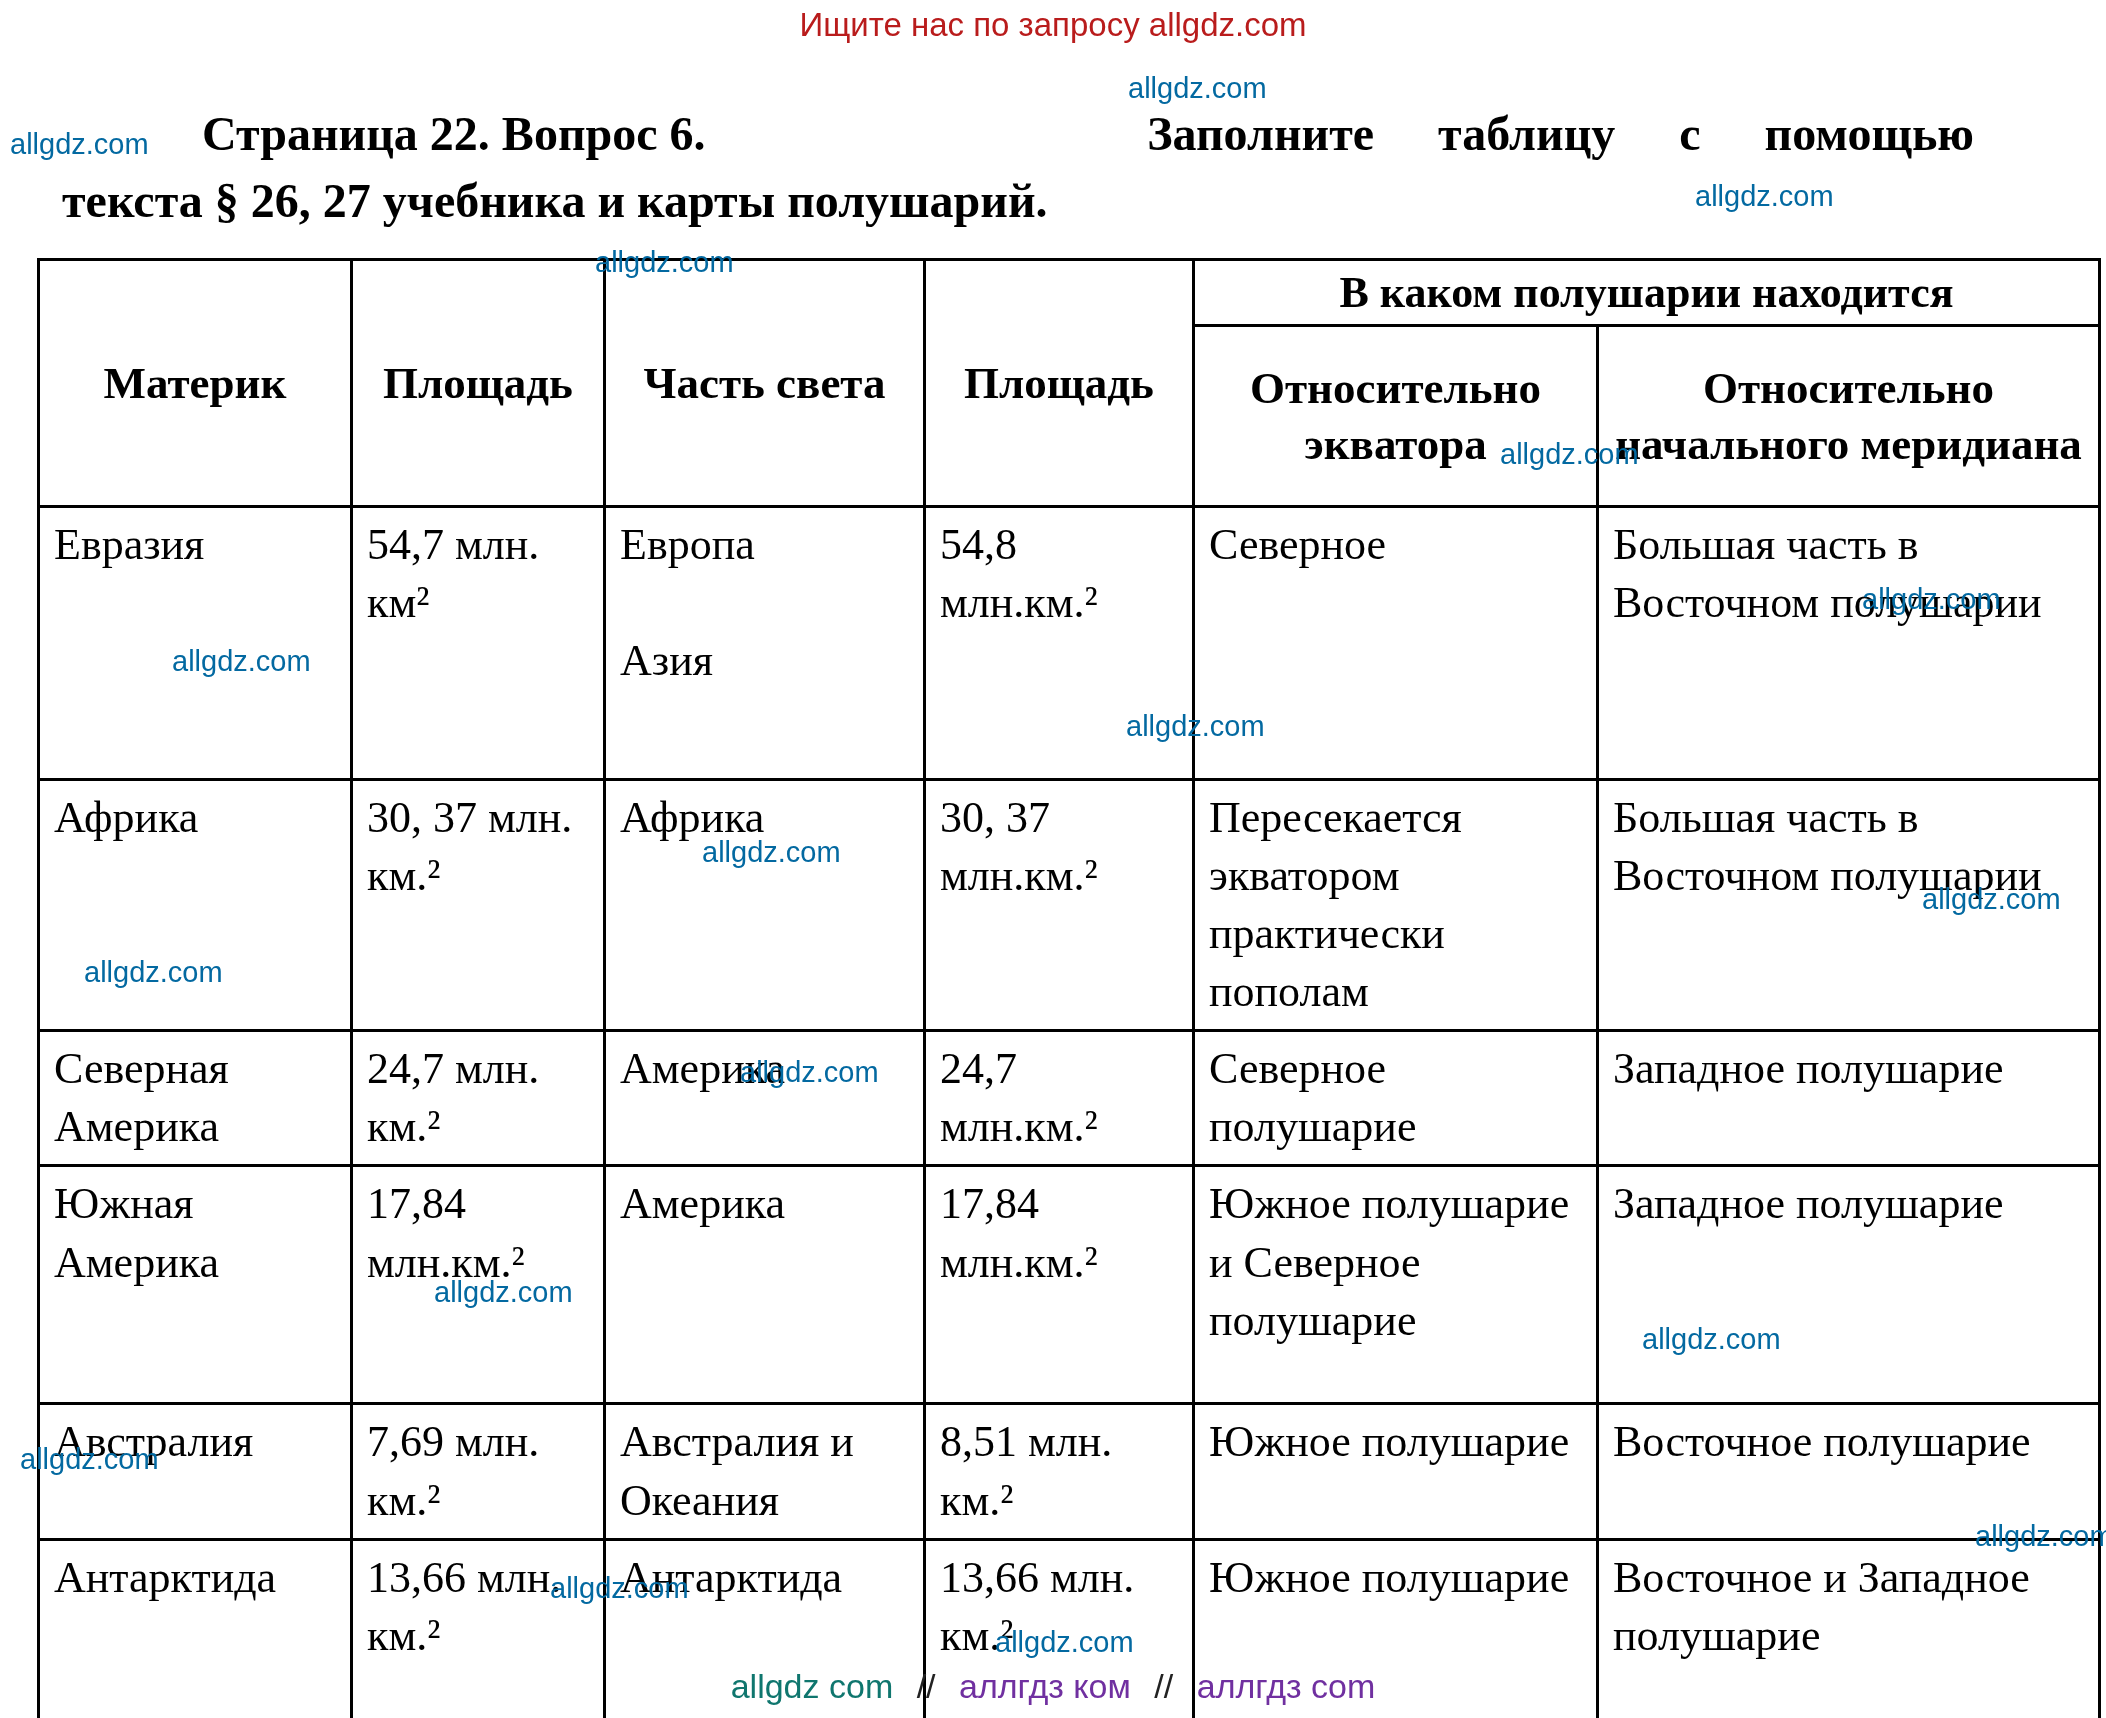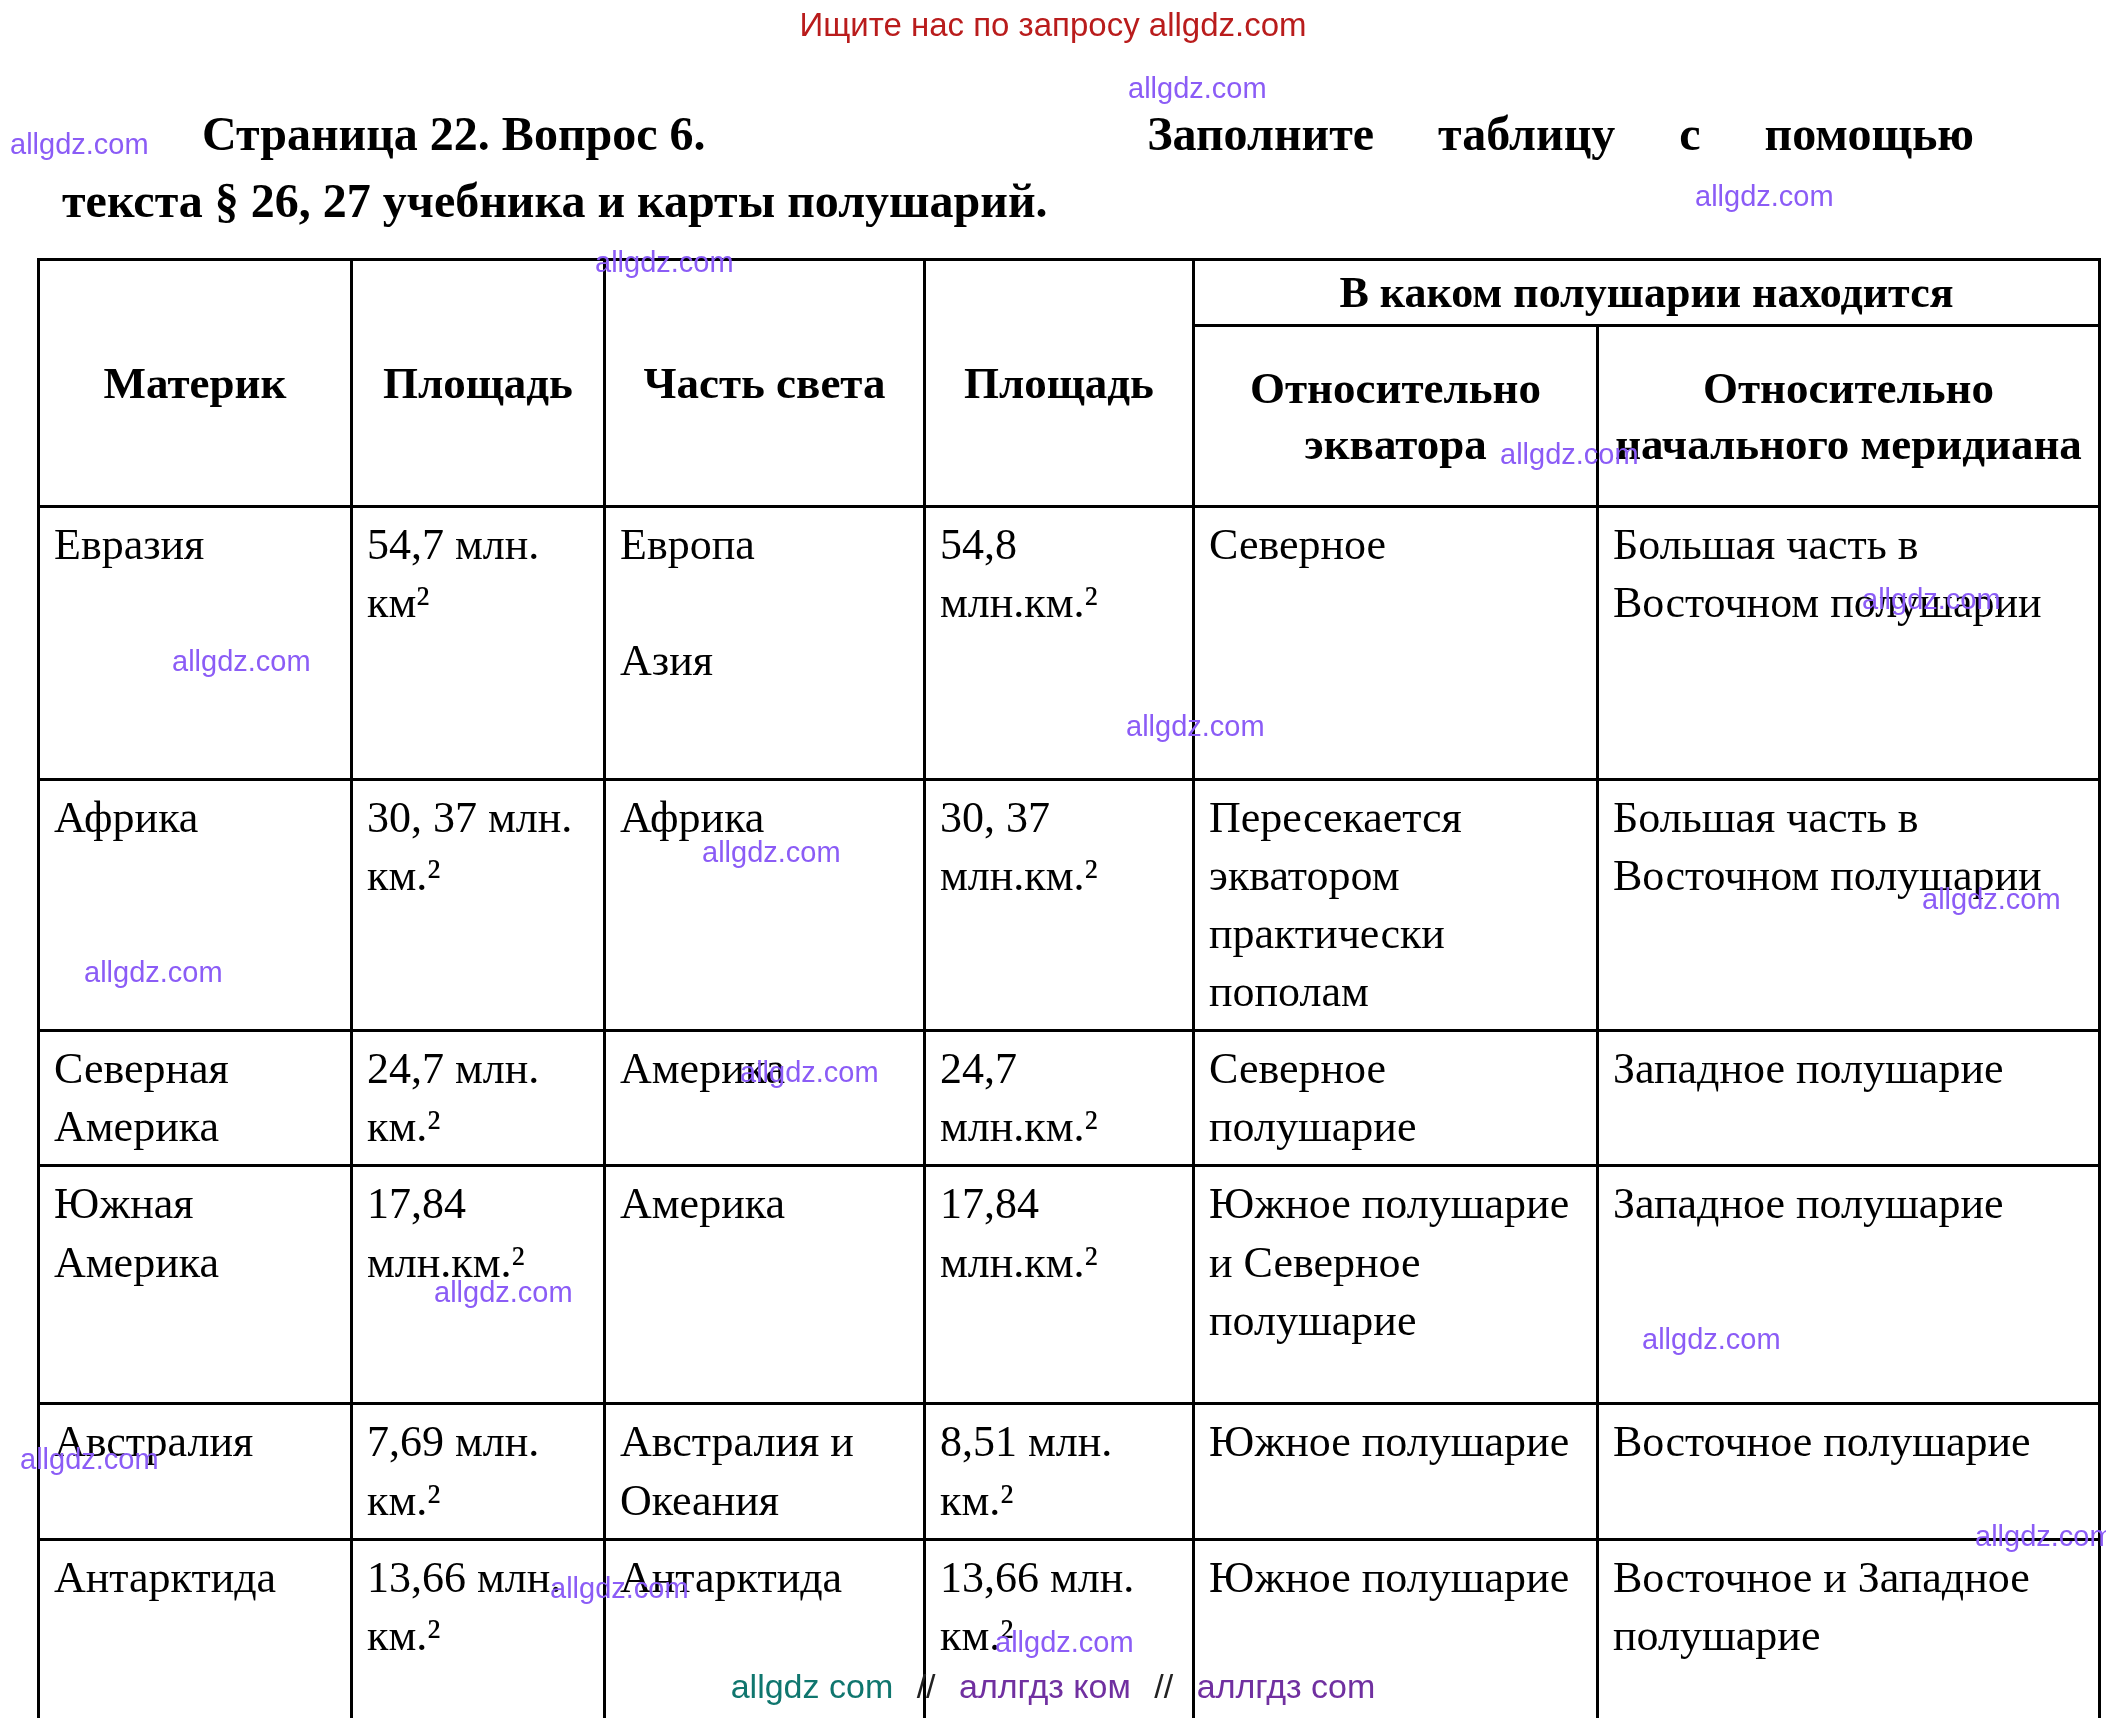--- a/index.html
+++ b/index.html
@@ -18,21 +18,21 @@
   }
   .title {
     position: absolute; top: 100px; left: 62px; width: 1912px;
     font-weight: bold; font-size: 48px; line-height: 1.4;
   }
   .title-line1 { display: flex; justify-content: space-between; padding-left: 140px; }
   .title-line1 .spread { word-spacing: 52px; }
   .wm {
     position: absolute; z-index: 5;
     font-family: "Liberation Sans", sans-serif;
-    font-size: 29px; color: #8b5cf6; white-space: nowrap;
+    font-size: 29px; color: #0369a1; white-space: nowrap;
     pointer-events: none;
   }
   table.main {
     position: absolute; top: 258px; left: 37px; width: 2061px;
     border-collapse: collapse; table-layout: fixed;
     background: #ffffff;
   }
   th, td { border: 3px solid #000000; }
   th {
     font-size: 45px; font-weight: bold; text-align: center;

